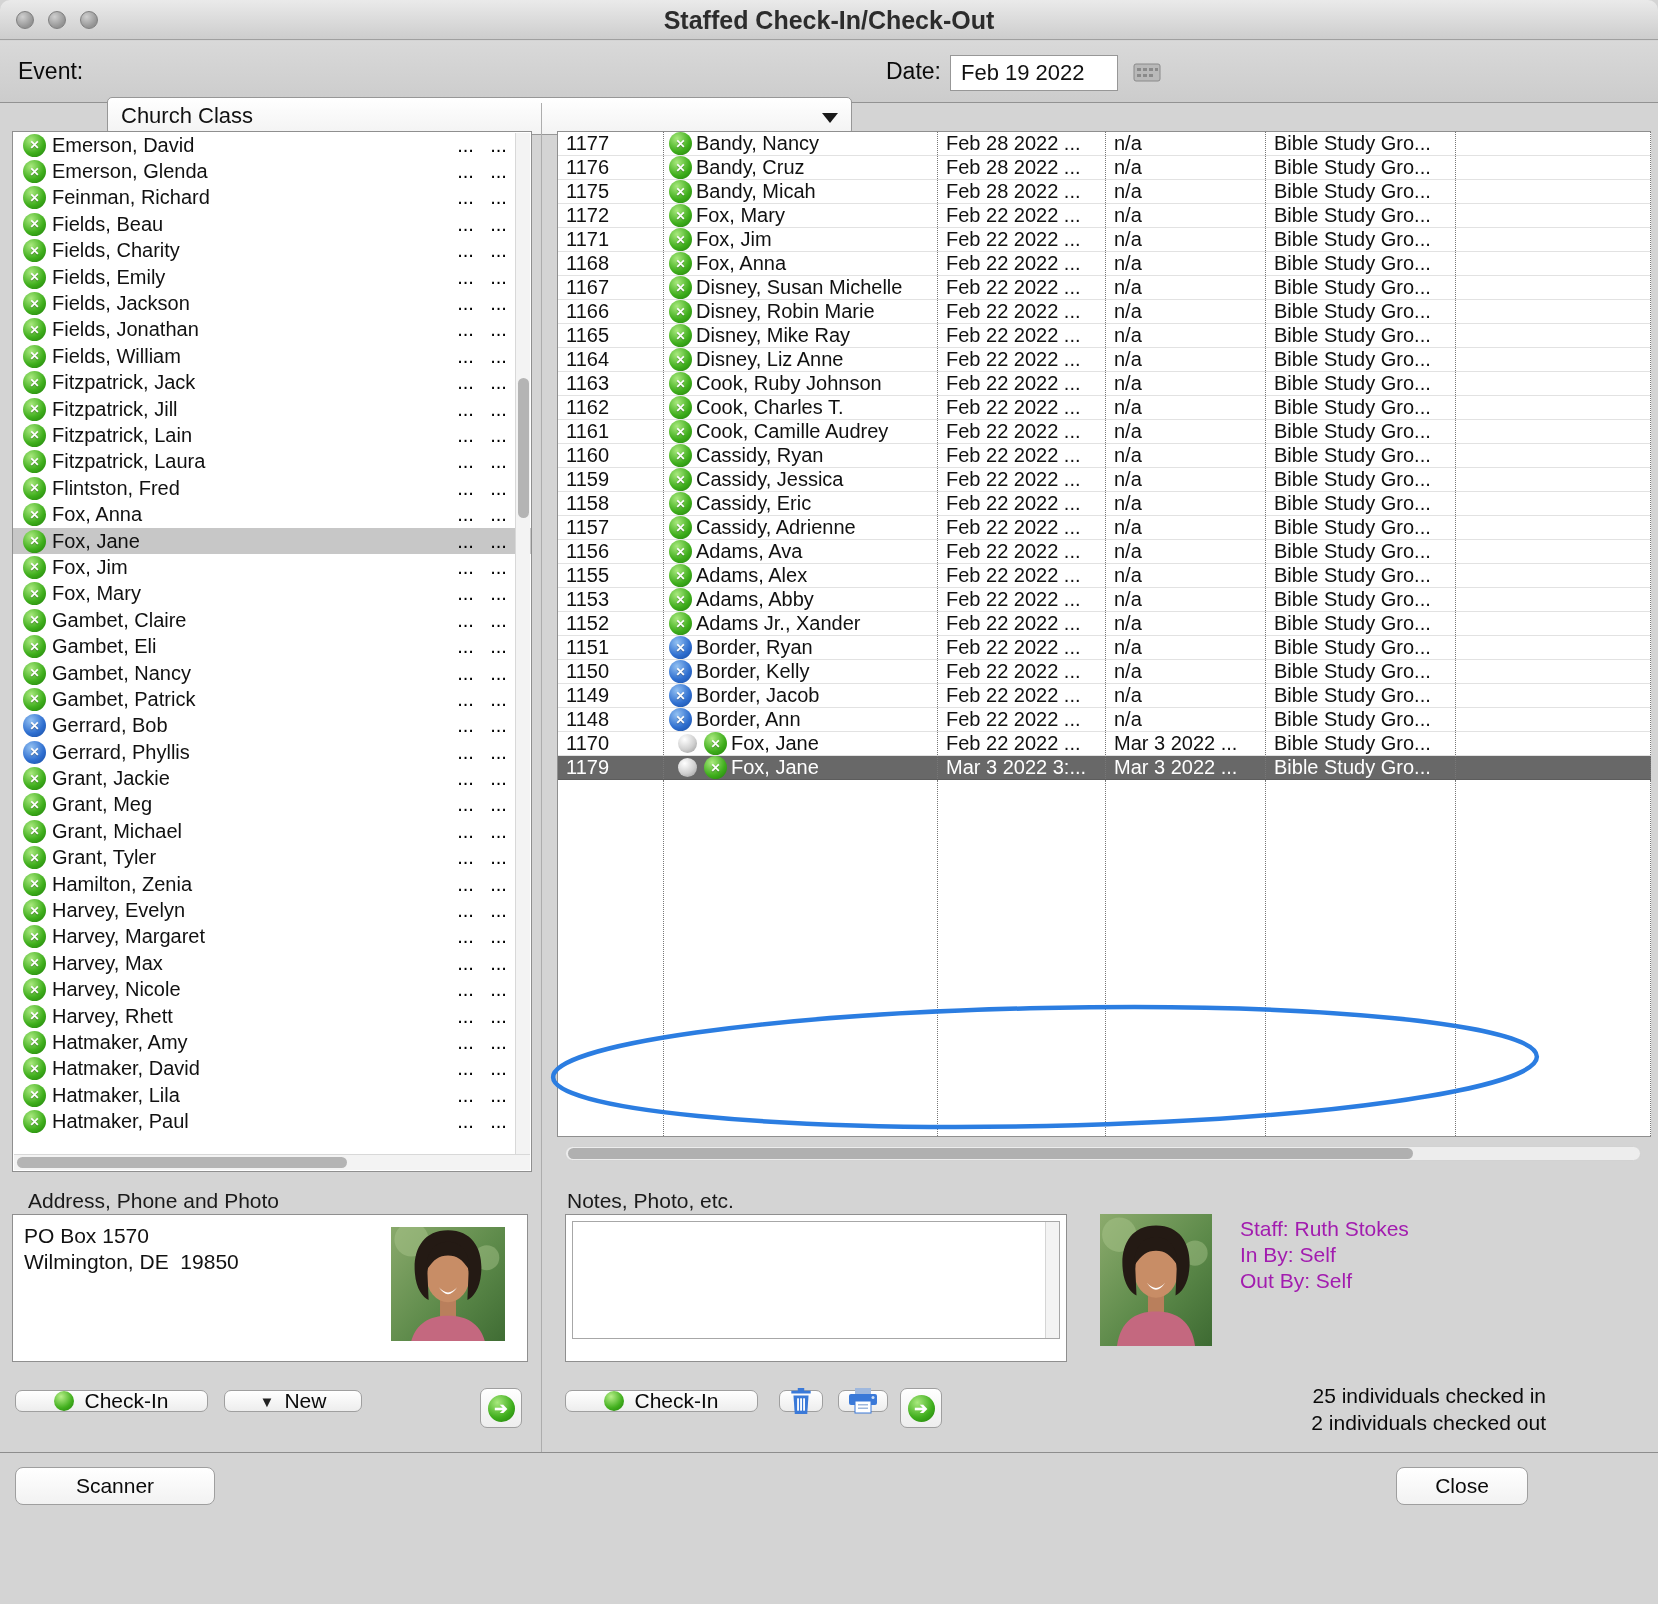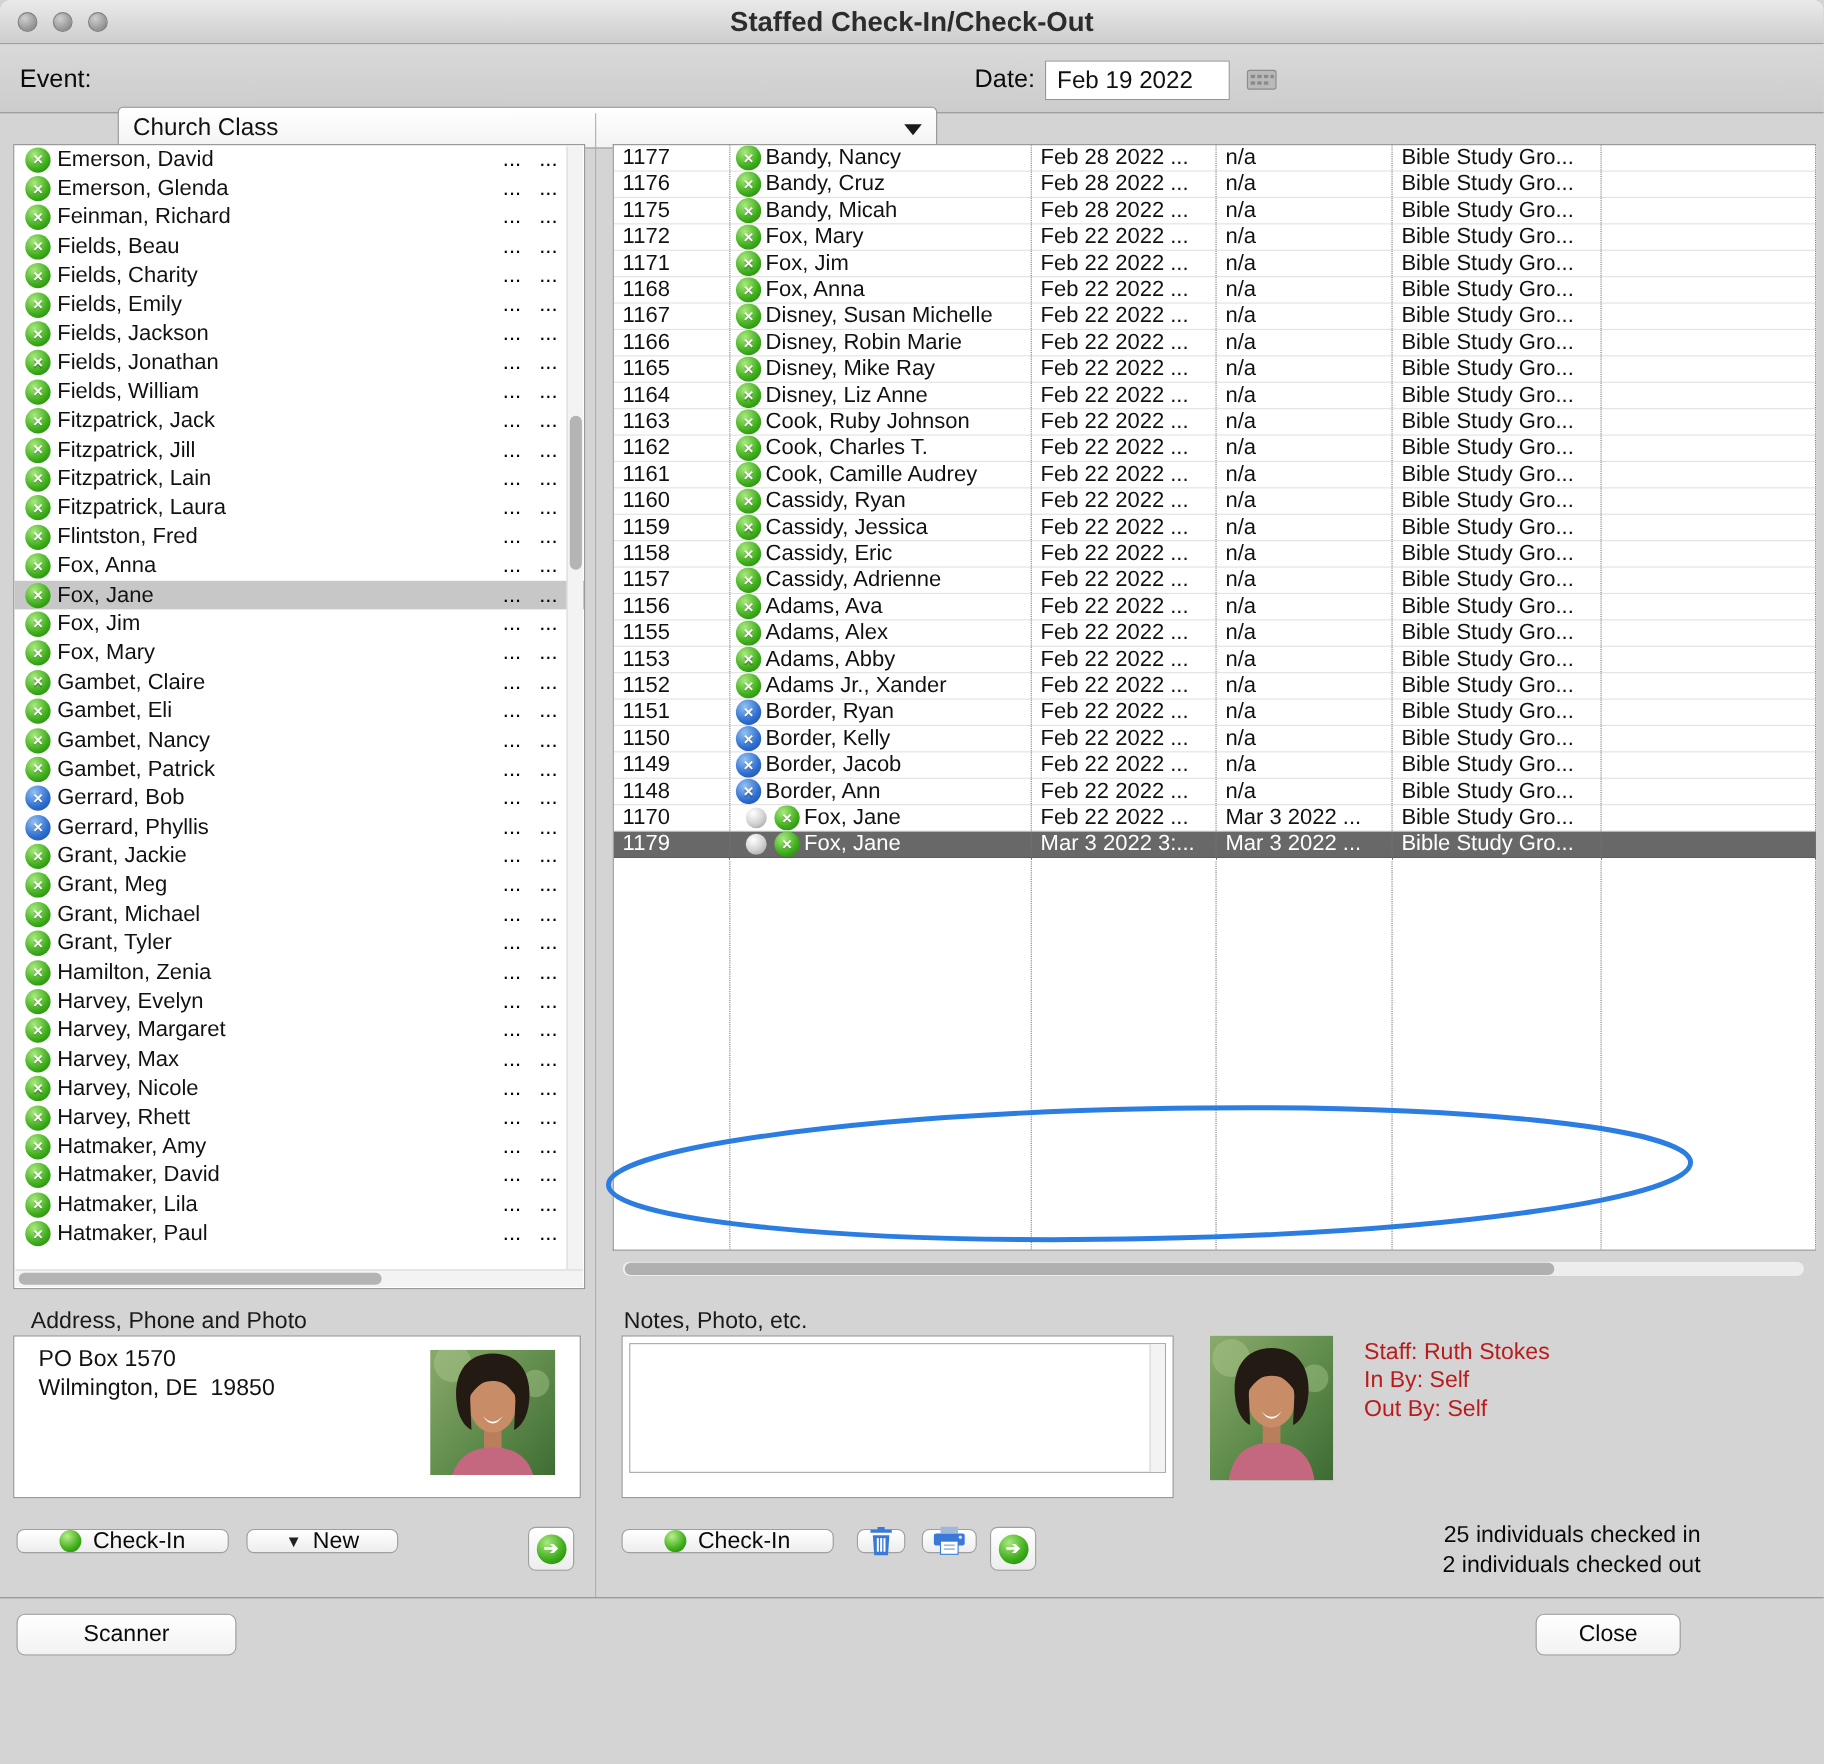--- a/index.html
+++ b/index.html
@@ -131,39 +131,39 @@
 
   
   .section-label { position:absolute; font-size:21px; color:#1a1a1a; }
   .addr-label { left:28px; top:1189px; }
   .notes-label { left:567px; top:1189px; }
 
   .address-card {
     position:absolute; left:12px; top:1214px; width:516px; height:148px;
     background:#fff; border:1px solid #8f8f8f;
   }
-  .address-card .line { font-size:21px; line-height:26px; margin-left:22px; white-space:pre; }
+  .address-card .line { font-size:21px; line-height:26px; margin-left:11px; white-space:pre; }
   .address-card .line:first-child { margin-top:8px; }
   .photo-frame { position:absolute; overflow:hidden; }
   .photo1 { right:22px; top:12px; width:114px; height:114px; }
 
   .notes-card {
     position:absolute; left:565px; top:1214px; width:502px; height:148px;
     background:#fff; border:1px solid #8f8f8f;
   }
   .notes-input {
     position:absolute; left:6px; top:6px; right:6px; bottom:22px;
     background:#fff; border:1px solid #a7a7a7; font-size:20px; padding:4px 20px 4px 6px;
   }
   .notes-vscroll {
     position:absolute; right:7px; top:7px; bottom:23px; width:14px;
     background:#f3f3f3; border-left:1px solid #d5d5d5;
   }
   .photo2 { position:absolute; left:1100px; top:1214px; width:112px; height:132px; overflow:hidden; }
-  .staff-block { position:absolute; left:1240px; top:1216px; font-size:21px; line-height:26px; color:#b91c1c; }
+  .staff-block { position:absolute; left:1240px; top:1216px; font-size:21px; line-height:26px; color:#a21caf; }
 
   
   .btn {
     position:absolute; height:22px;
     background:linear-gradient(#ffffff,#ededed);
     border:1px solid #9f9f9f; border-radius:7px;
     display:flex; align-items:center; justify-content:center; gap:10px;
     font-size:21px; color:#0a0a0a;
     box-shadow:0 1px 1px rgba(255,255,255,.7) inset;
   }

